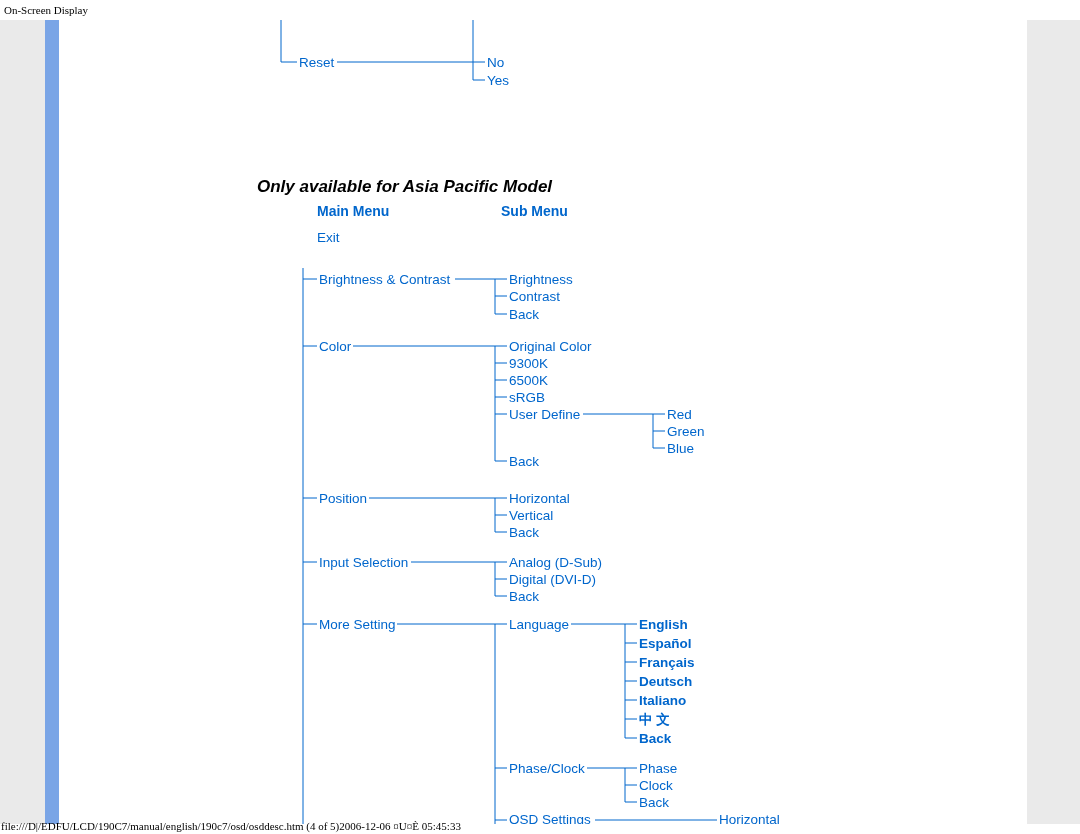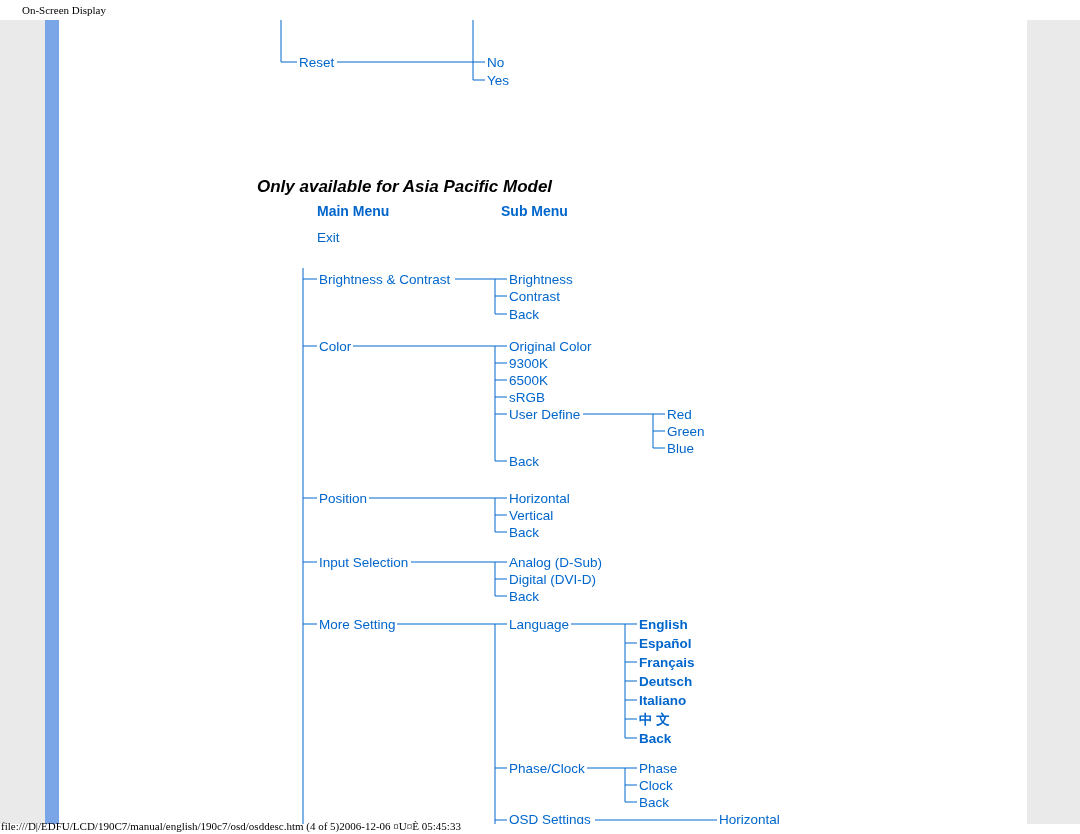--- a/index.html
+++ b/index.html
@@ -6,21 +6,21 @@
     margin: 0;
     padding: 0;
     background: #ffffff;
     font-family: "Times New Roman", serif;
     width: 1080px;
     height: 834px;
     overflow: hidden;
   }
   .header {
     font-size: 11px;
-    padding: 4px 22px;
+    padding: 4px 4px;
     color: #000;
   }
   .outer {
     background: #eaeaea;
     width: 1080px;
     height: 804px;
     position: relative;
   }
   .bar-left, .bar-right {
     position: absolute;

